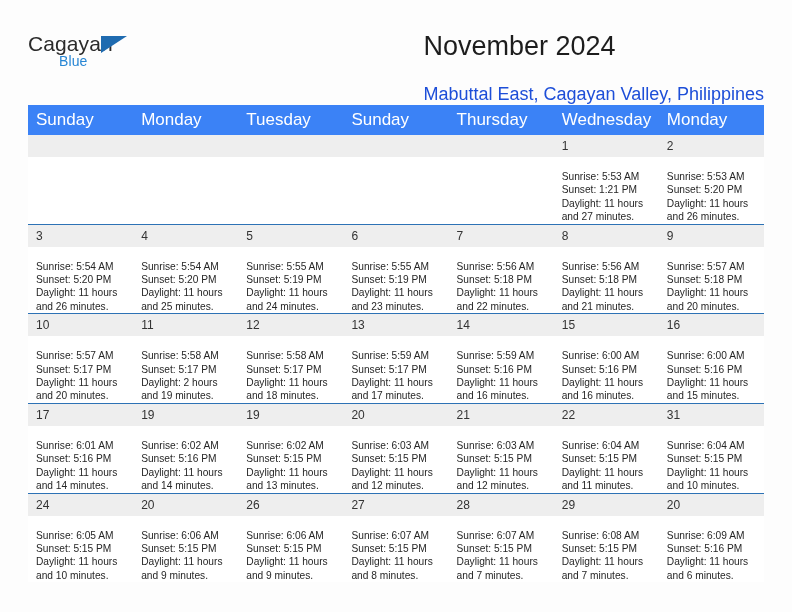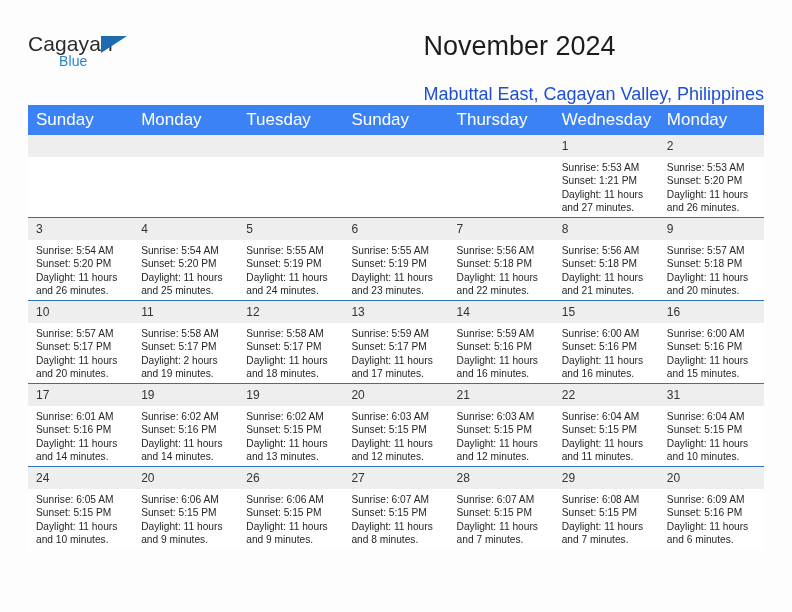--- a/index.html
+++ b/index.html
@@ -130,21 +130,21 @@
     font-size: 12px;
     line-height: 12px;
     padding: 5px 0 5px 8px;
     height: 12px;
   }
   .daynum.empty {
     color: transparent;
   }
 
   .details {
-    padding: 4px 6px 0 8px;
+    padding: 13px 6px 0 8px;
     font-size: 10.2px;
     line-height: 13.4px;
     color: #262626;
   }
   .details div {
     white-space: nowrap;
   }
   .details .daylight-line {
     white-space: normal;
   }

